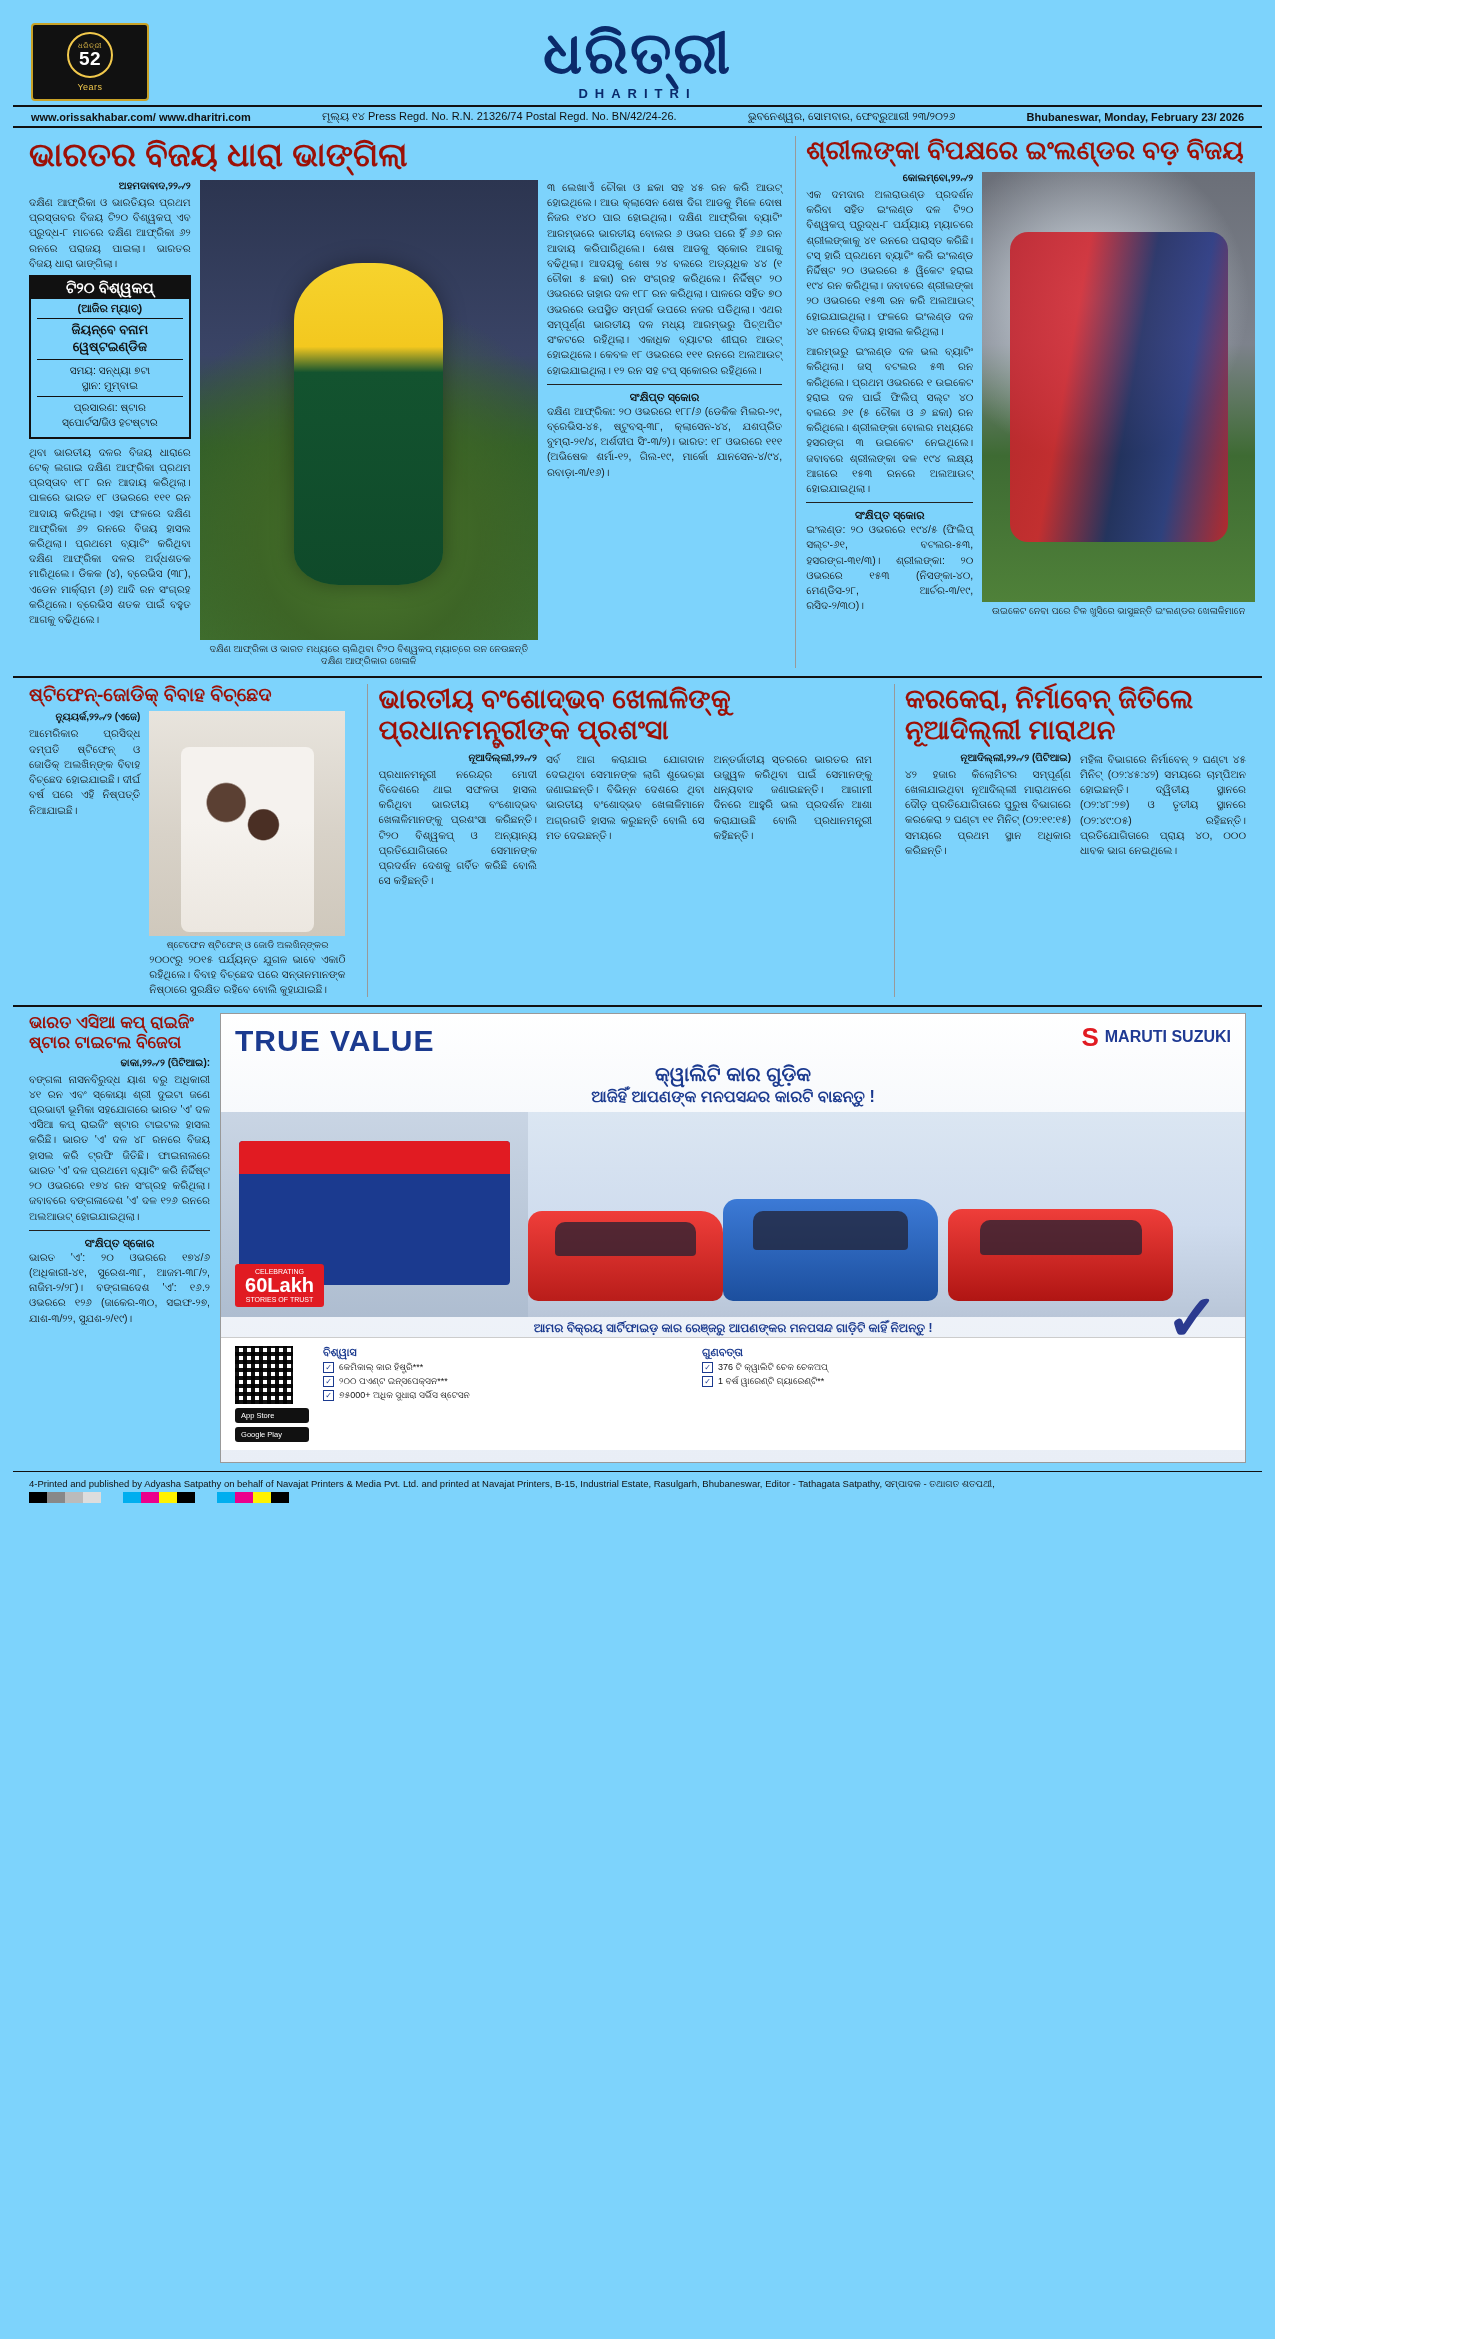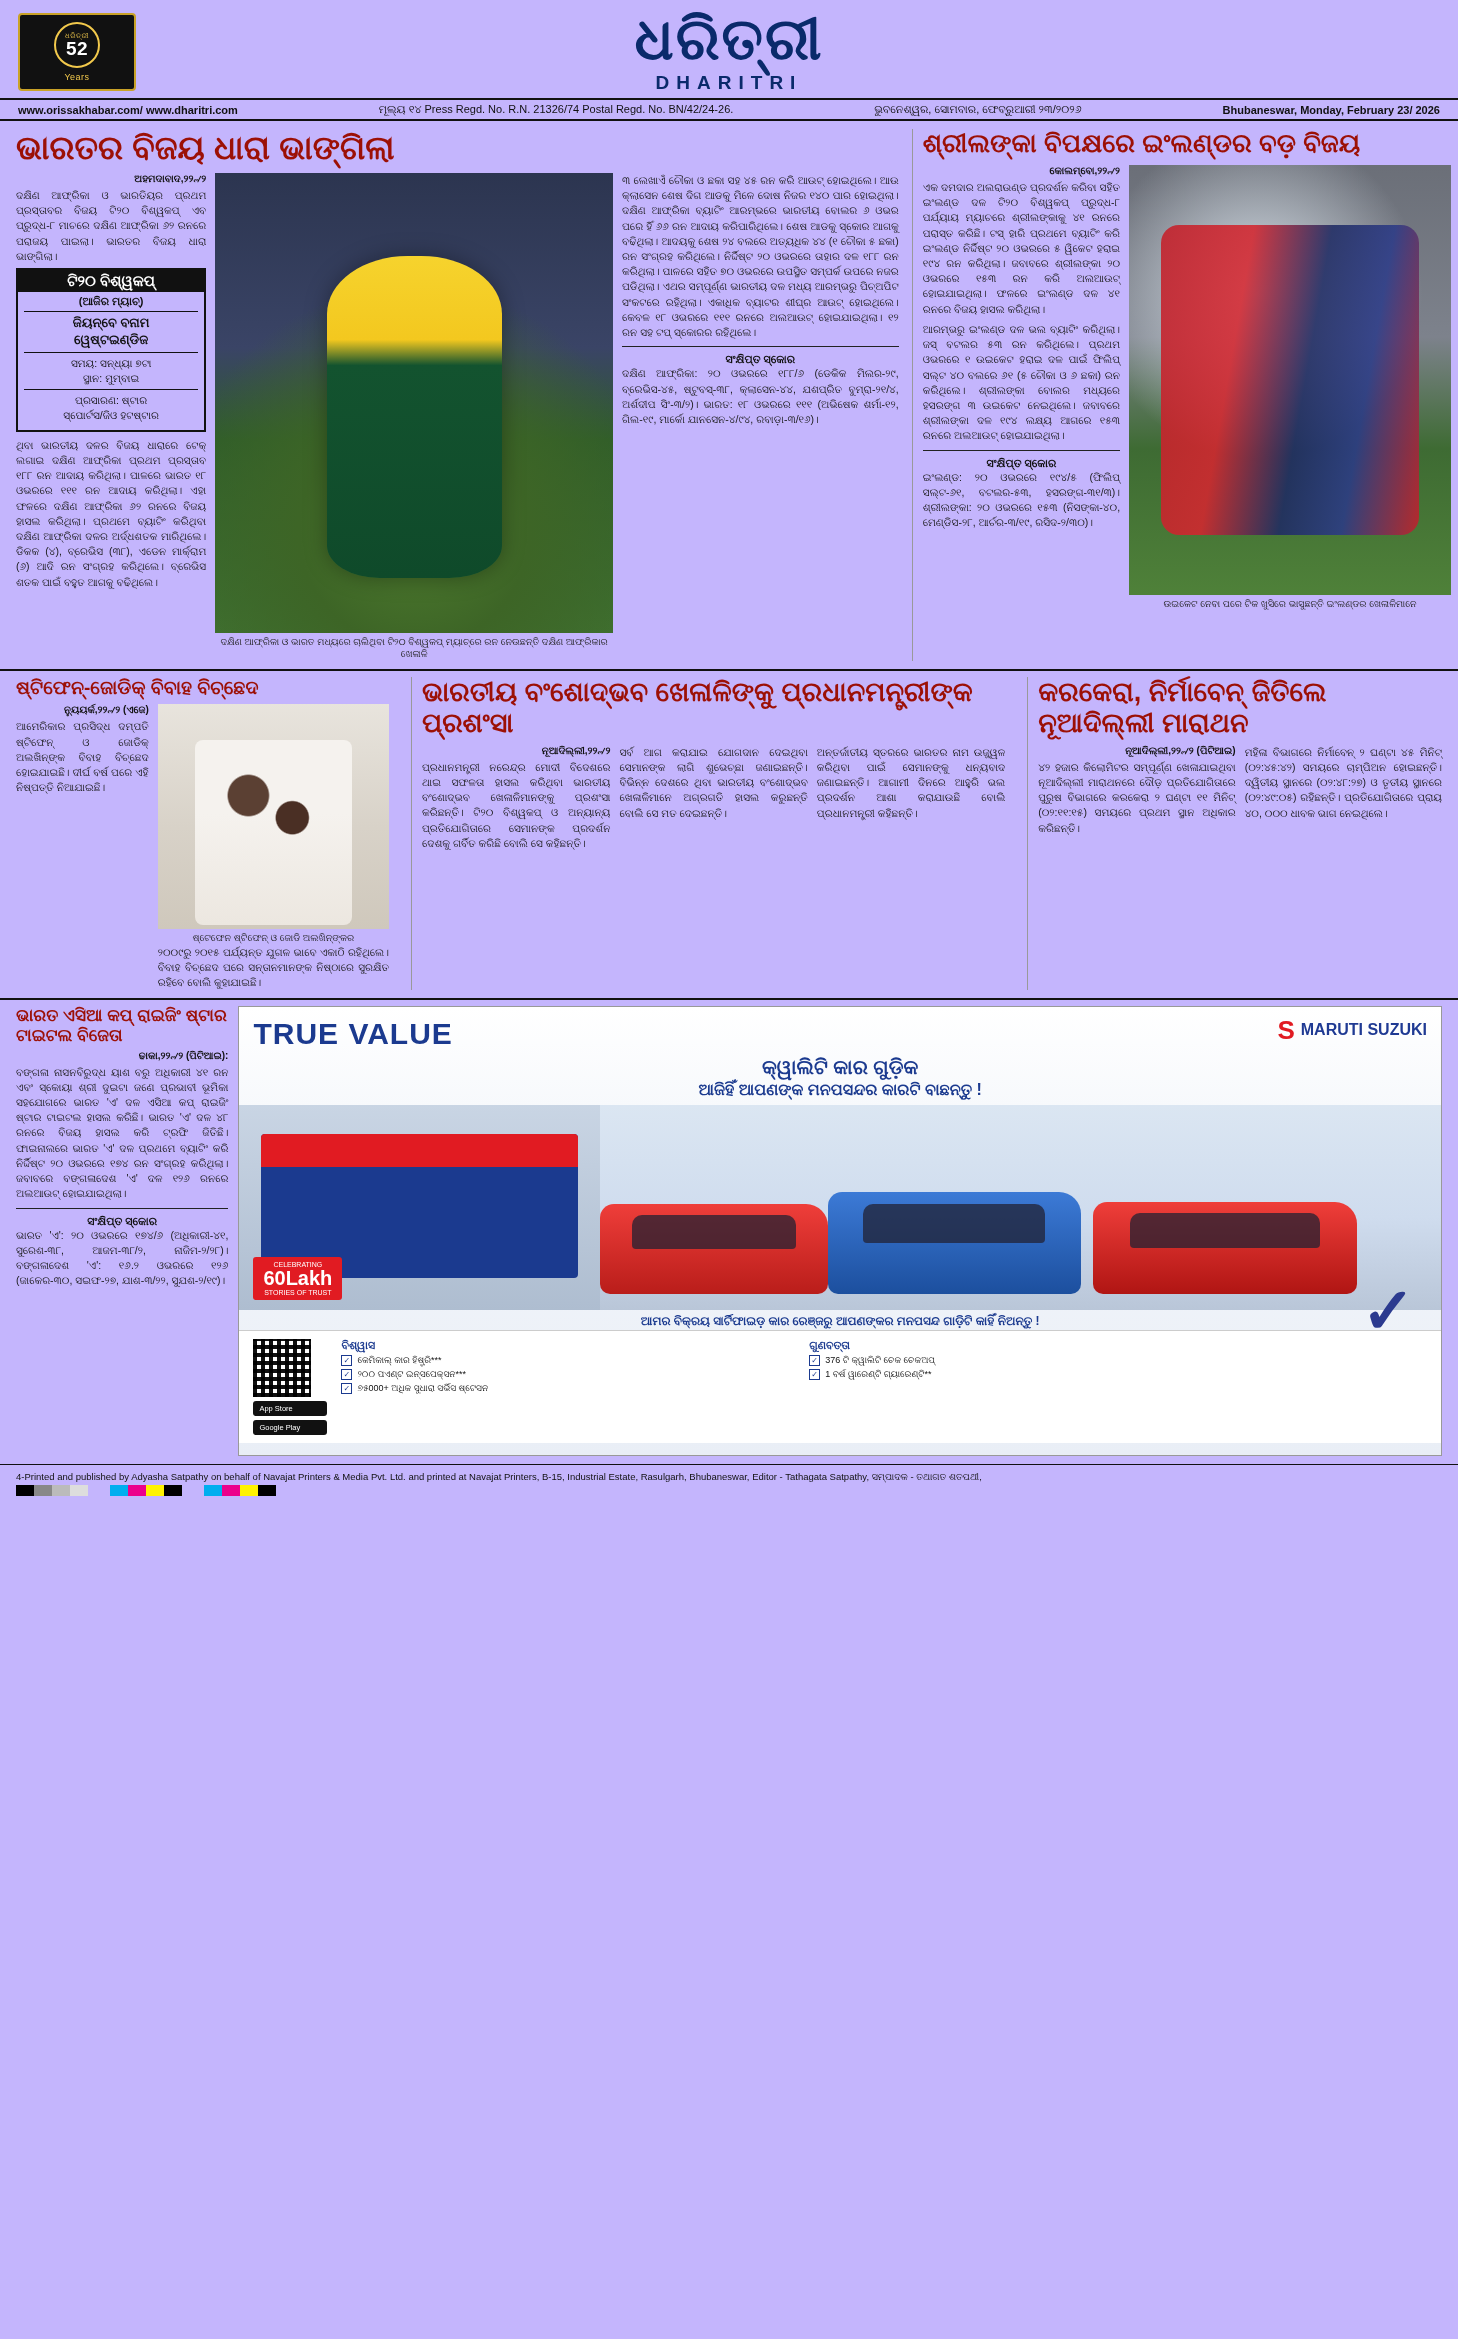--- a/index.html
+++ b/index.html
@@ -4,25 +4,25 @@
 <style>
   * { box-sizing: border-box; }
   html, body { margin:0; padding:0; }
   body {
     width:1479px;
     background:#ffffff;
     font-family:"Liberation Sans", sans-serif;
     color:#111;
   }
   .page {
-    width:1458px;
+    width:1275px;
     min-height:2339px;
     position:relative;
-    background:#c4b5fd;
-    padding:0;
+    background:#7dd3fc;
+    padding:13px;
   }
 
   
   .masthead {
     display:flex;
     align-items:center;
     justify-content:space-between;
     padding:10px 18px 4px 18px;
     border-bottom:2px solid #111;
   }
@@ -48,21 +48,21 @@
 
   .nameplate { text-align:center; flex:1; }
   .nameplate .odia {
     font-size:58px;
     font-weight:bold;
     color:#0a2a6b;
     line-height:1;
     letter-spacing:2px;
   }
   .nameplate .eng {
-    font-size:19px; letter-spacing:7px;
+    font-size:13px; letter-spacing:7px;
     color:#0a2a6b; margin-top:4px; font-weight:bold;
   }
   .mast-right { width:118px; }
 
   .infobar {
     display:flex; align-items:center; justify-content:space-between;
     font-size:11px; padding:3px 18px;
     border-bottom:2px solid #111;
   }
   .infobar .left { font-weight:bold; }

